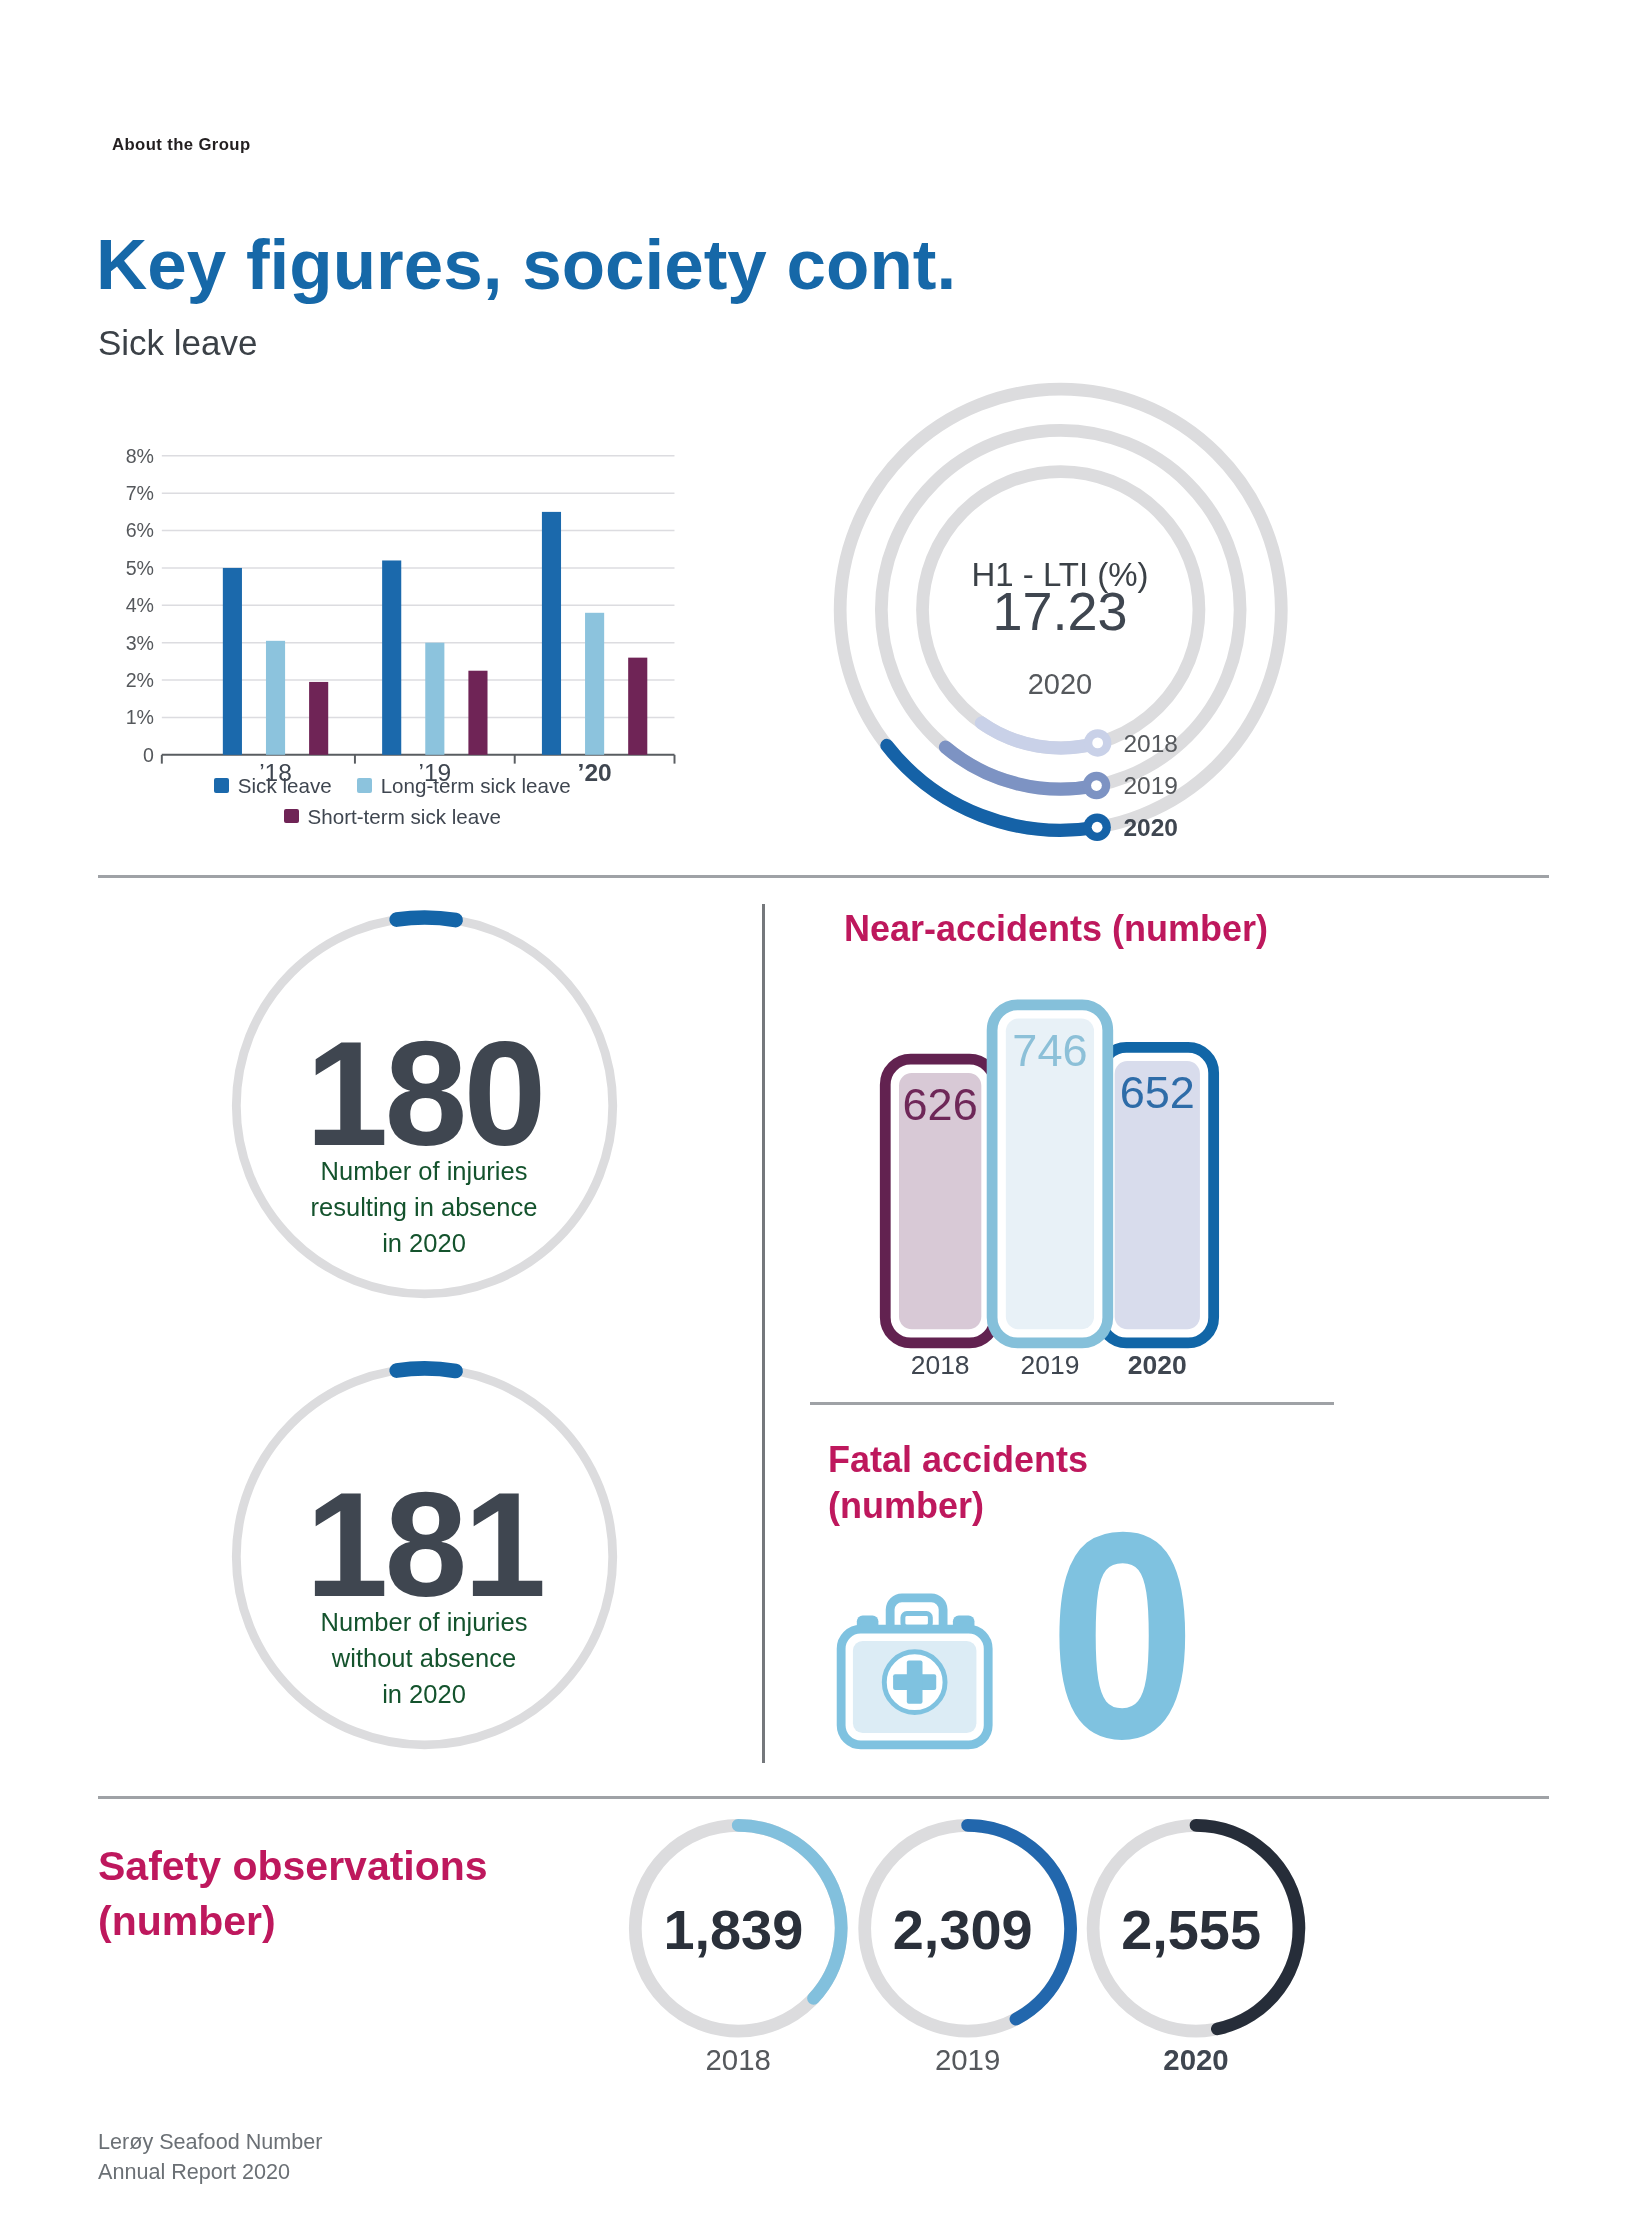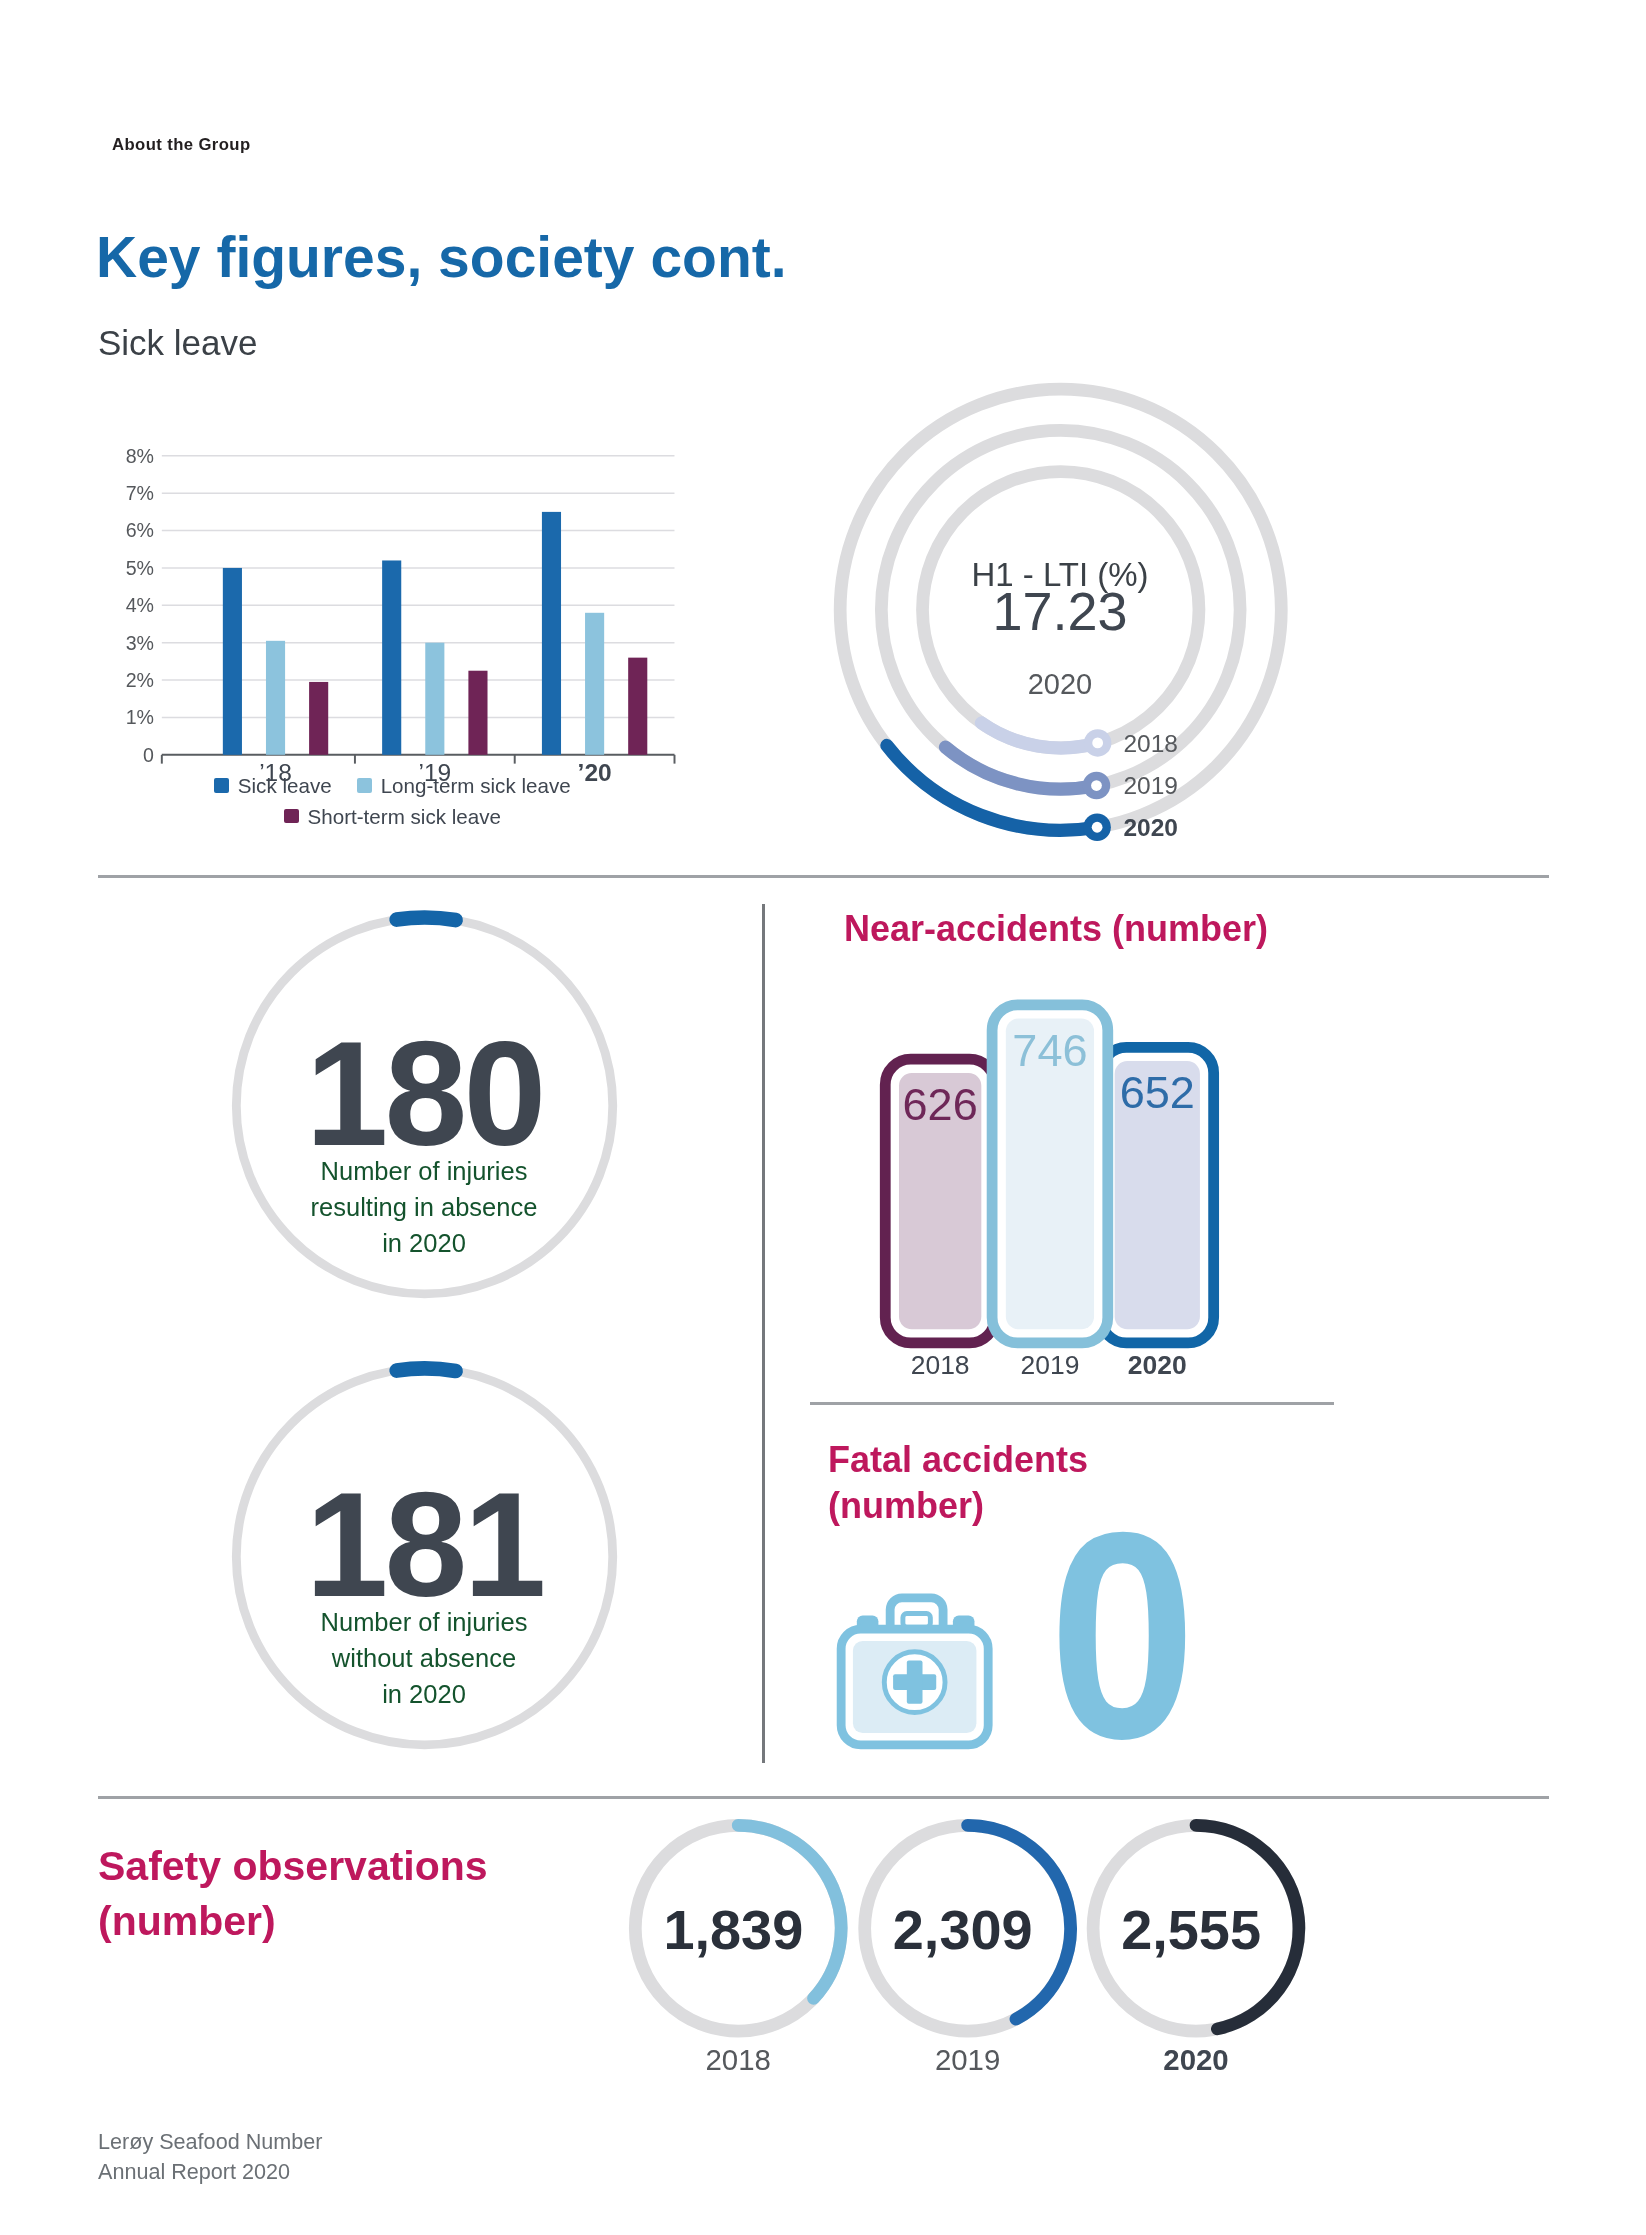--- a/index.html
+++ b/index.html
@@ -1,21 +1,21 @@
 <!DOCTYPE html>
 <html><head>
 <meta charset="utf-8">
 <style>
   html,body{margin:0;padding:0;background:#ffffff;}
   .page{position:relative;width:1647px;height:2236px;background:#fff;
         font-family:"Liberation Sans",sans-serif;overflow:hidden;}
   .abs{position:absolute;}
   svg text{font-family:"Liberation Sans",sans-serif;}
   .eyebrow{left:112px;top:135px;font-size:16.7px;font-weight:700;color:#231f20;letter-spacing:0.4px;}
-  .title{left:96px;top:229px;font-size:57px;font-weight:700;color:#1668a8;line-height:1;}
+  .title{left:96px;top:229px;font-size:71px;font-weight:700;color:#1668a8;line-height:1;}
   .subtitle{left:98px;top:325px;font-size:35px;color:#3b4147;line-height:1;}
   .legend{left:118px;top:774px;width:549px;display:flex;flex-wrap:wrap;justify-content:center;
           column-gap:25.5px;row-gap:6.9px;font-size:20.6px;color:#3f4650;}
   .lg-item{display:flex;align-items:flex-start;gap:8.8px;}
   .lg-swatch{width:14.7px;height:14.7px;border-radius:2px;margin-top:3.9px;flex:0 0 auto;}
   .h1-block{width:294px;left:913px;text-align:center;line-height:1;}
   .h1-title{top:558px;font-size:33px;color:#3b4147;}
   .h1-value{top:584px;font-size:54px;font-weight:400;color:#3f4650;}
   .h1-year{top:670px;font-size:29px;color:#55585c;}
   .kpi-num{width:392px;left:228px;text-align:center;font-size:149px;font-weight:700;

